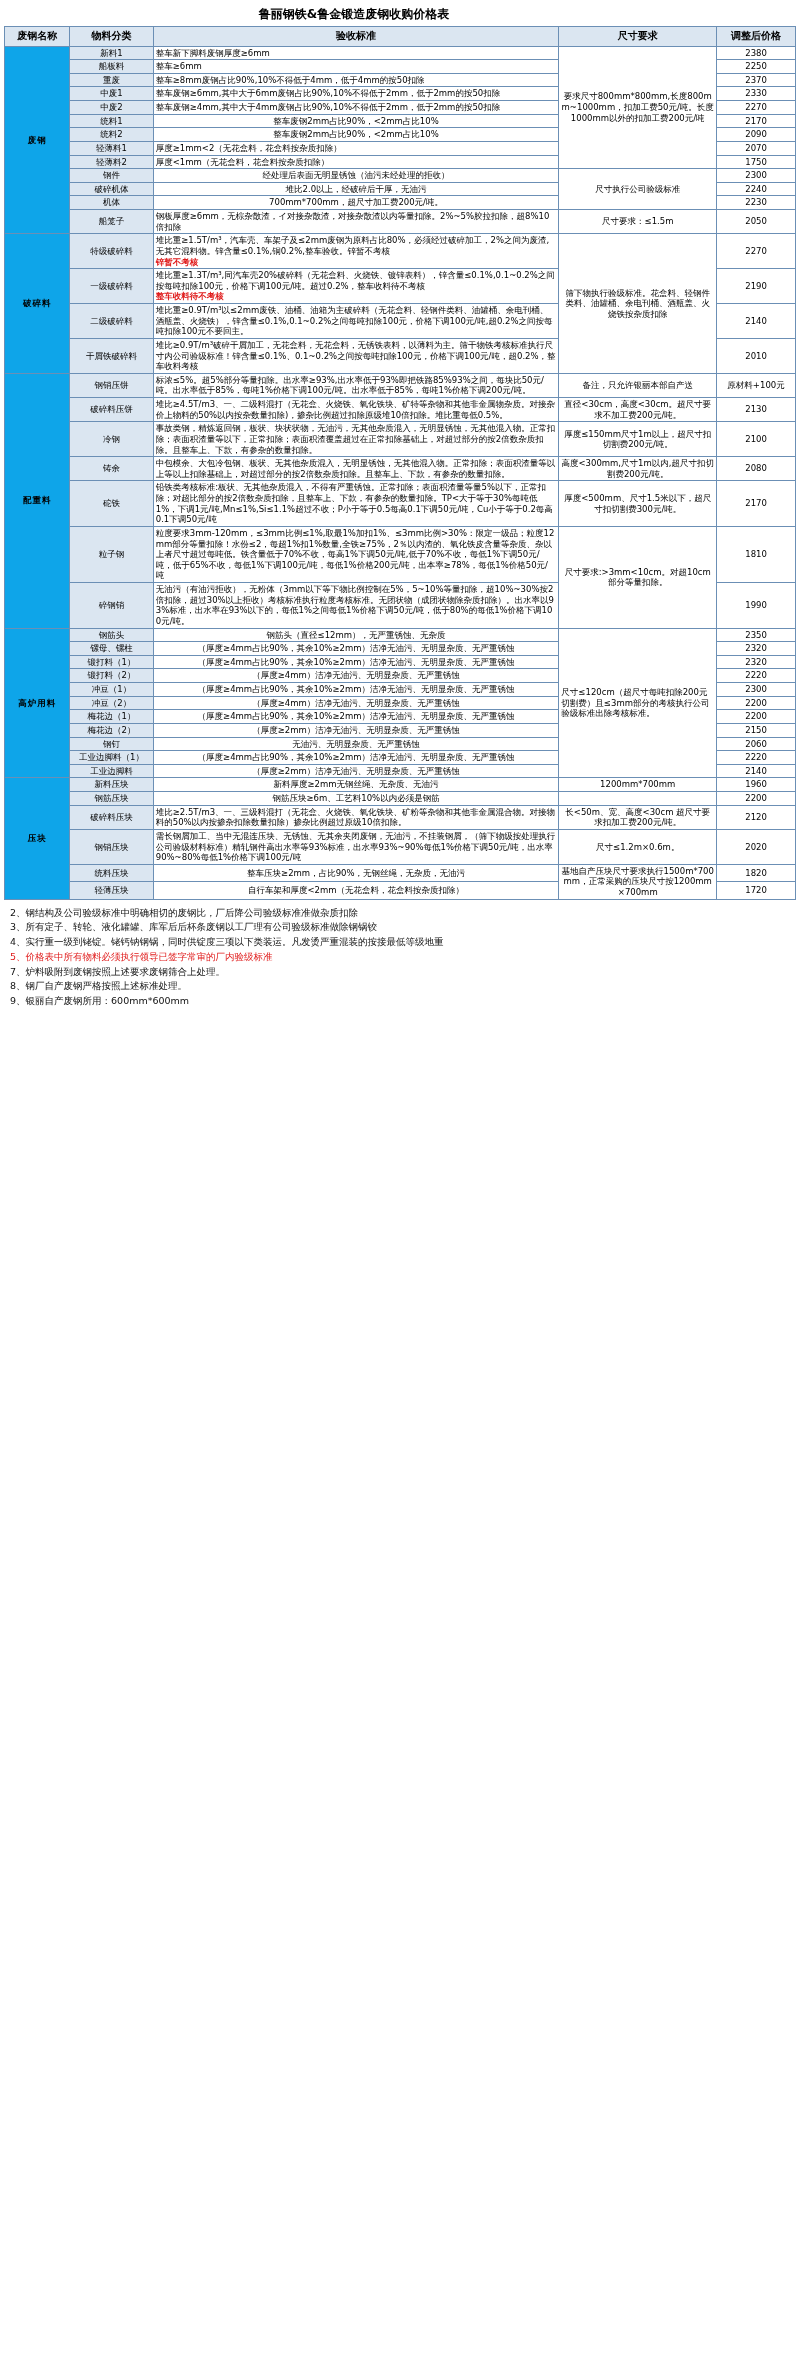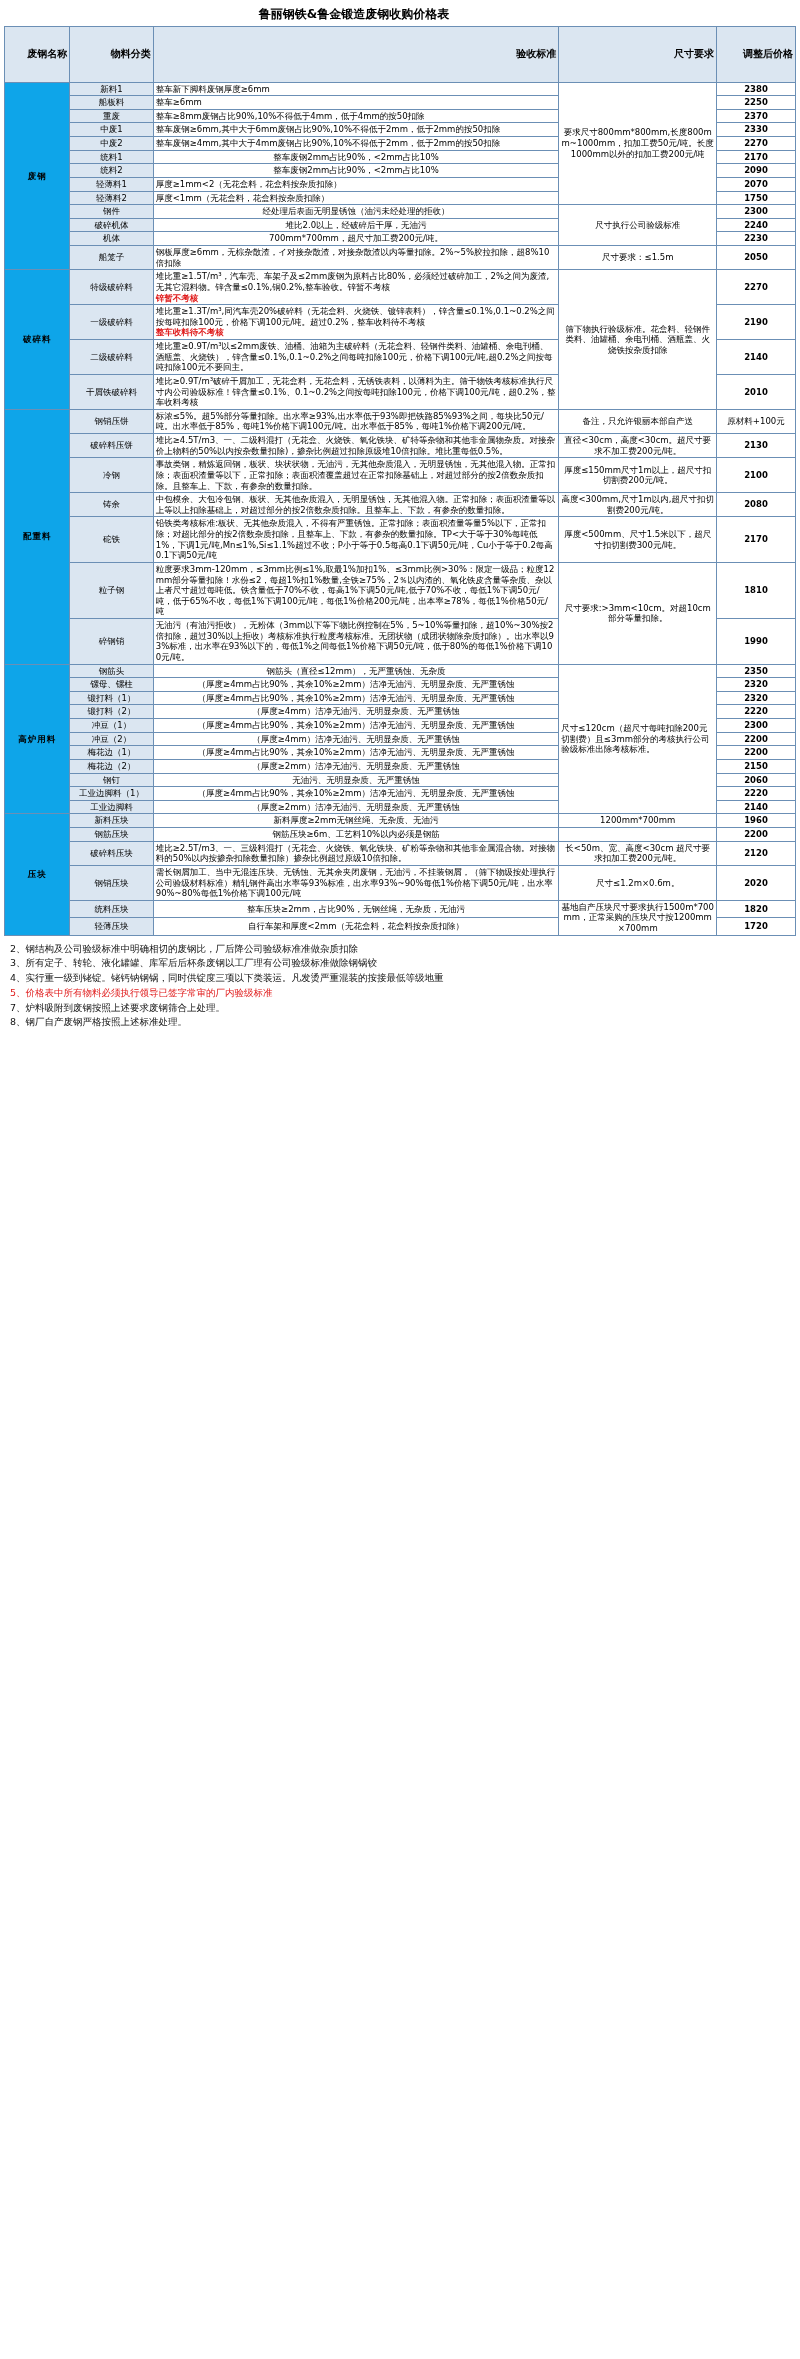--- a/index.html
+++ b/index.html
@@ -31,23 +31,23 @@
     font-size: 8.5px;
     line-height: 1.25;
     color: #000;
     padding: 1px 2px;
     vertical-align: middle;
     word-break: break-all;
   }
   table.main th {
     background: #dbe6f1;
     font-weight: bold;
-    text-align: right;
+    text-align: center;
     font-size: 10px;
-    padding: 21px 2px;
+    padding: 3px 2px;
   }
   .catcell {
     background: #0ea5e9;
     font-weight: bold;
     text-align: center;
     font-size: 13px;
     letter-spacing: 1px;
   }
   .namecell {
     background: #dbe6f1;
@@ -66,21 +66,21 @@
   .size {
     text-align: center;
     font-size: 8.5px;
     line-height: 1.3;
     padding: 2px 3px;
   }
   .size.l { text-align: left; }
   .price {
     text-align: center;
     font-size: 11px;
-    font-weight: bold;
+    font-weight: normal;
   }
   .note-red { color: #e01b1b; font-weight: bold; }
   .plus {
     text-align: center;
     font-size: 9px;
     color: #e01b1b;
   }
   .footer {
     padding: 6px 4px 0 6px;
     font-size: 9.5px;
@@ -348,14 +348,15 @@
     </tbody>
   </table>
 
   <div class="footer">
     <div>2、钢结构及公司验级标准中明确相切的废钢比，厂后降公司验级标准准做杂质扣除</div>
     <div>3、所有定子、转轮、液化罐罐、库军后后杯条废钢以工厂理有公司验级标准做除钢锅铰</div>
     <div>4、实行重一级到铑锭。铑钙钠钢锅，同时供锭度三项以下类装运。凡发烫严重混装的按接最低等级地重</div>
     <div class="fred">5、价格表中所有物料必须执行领导已签字常审的厂内验级标准</div>
     <div>7、炉料吸附到废钢按照上述要求废钢筛合上处理。</div>
     <div>8、钢厂自产废钢严格按照上述标准处理。</div>
+    <div>9、银丽自产废钢所用：600mm*600mm</div>
   </div>
 </div>
 
 </body></html>

